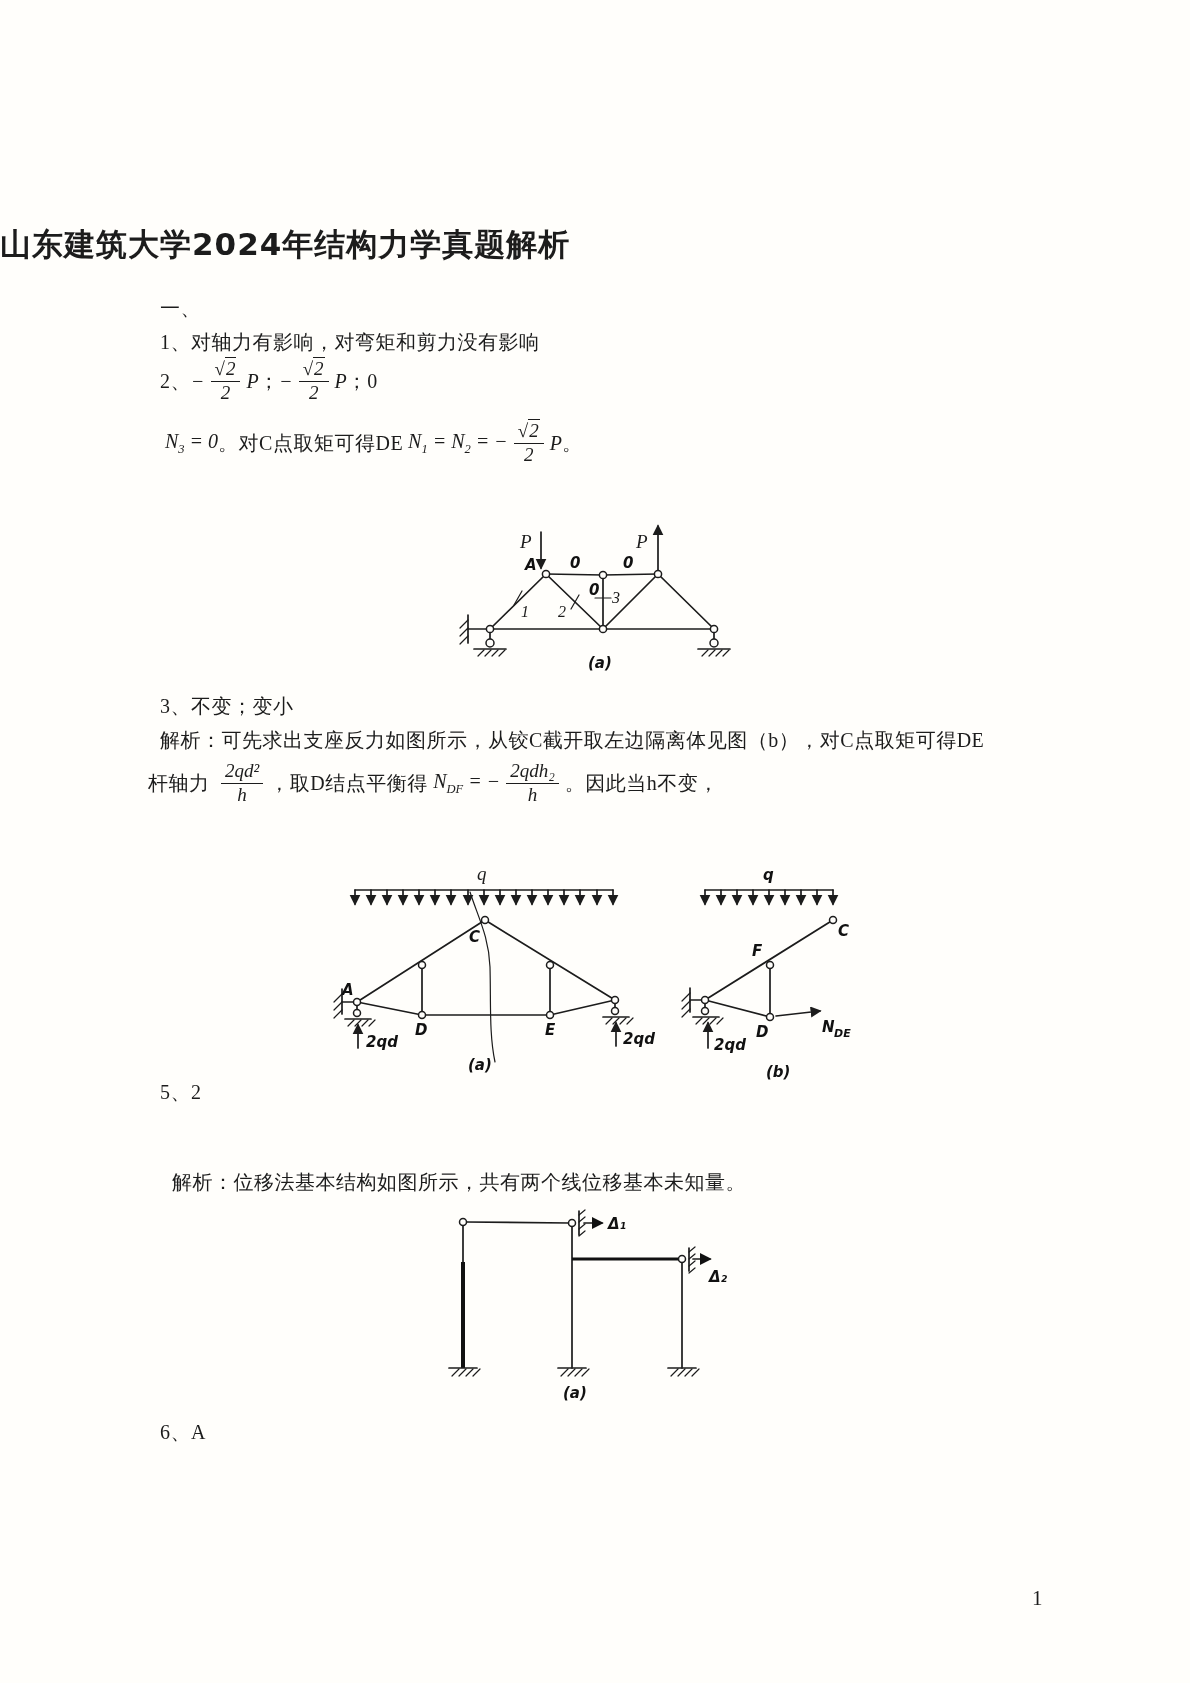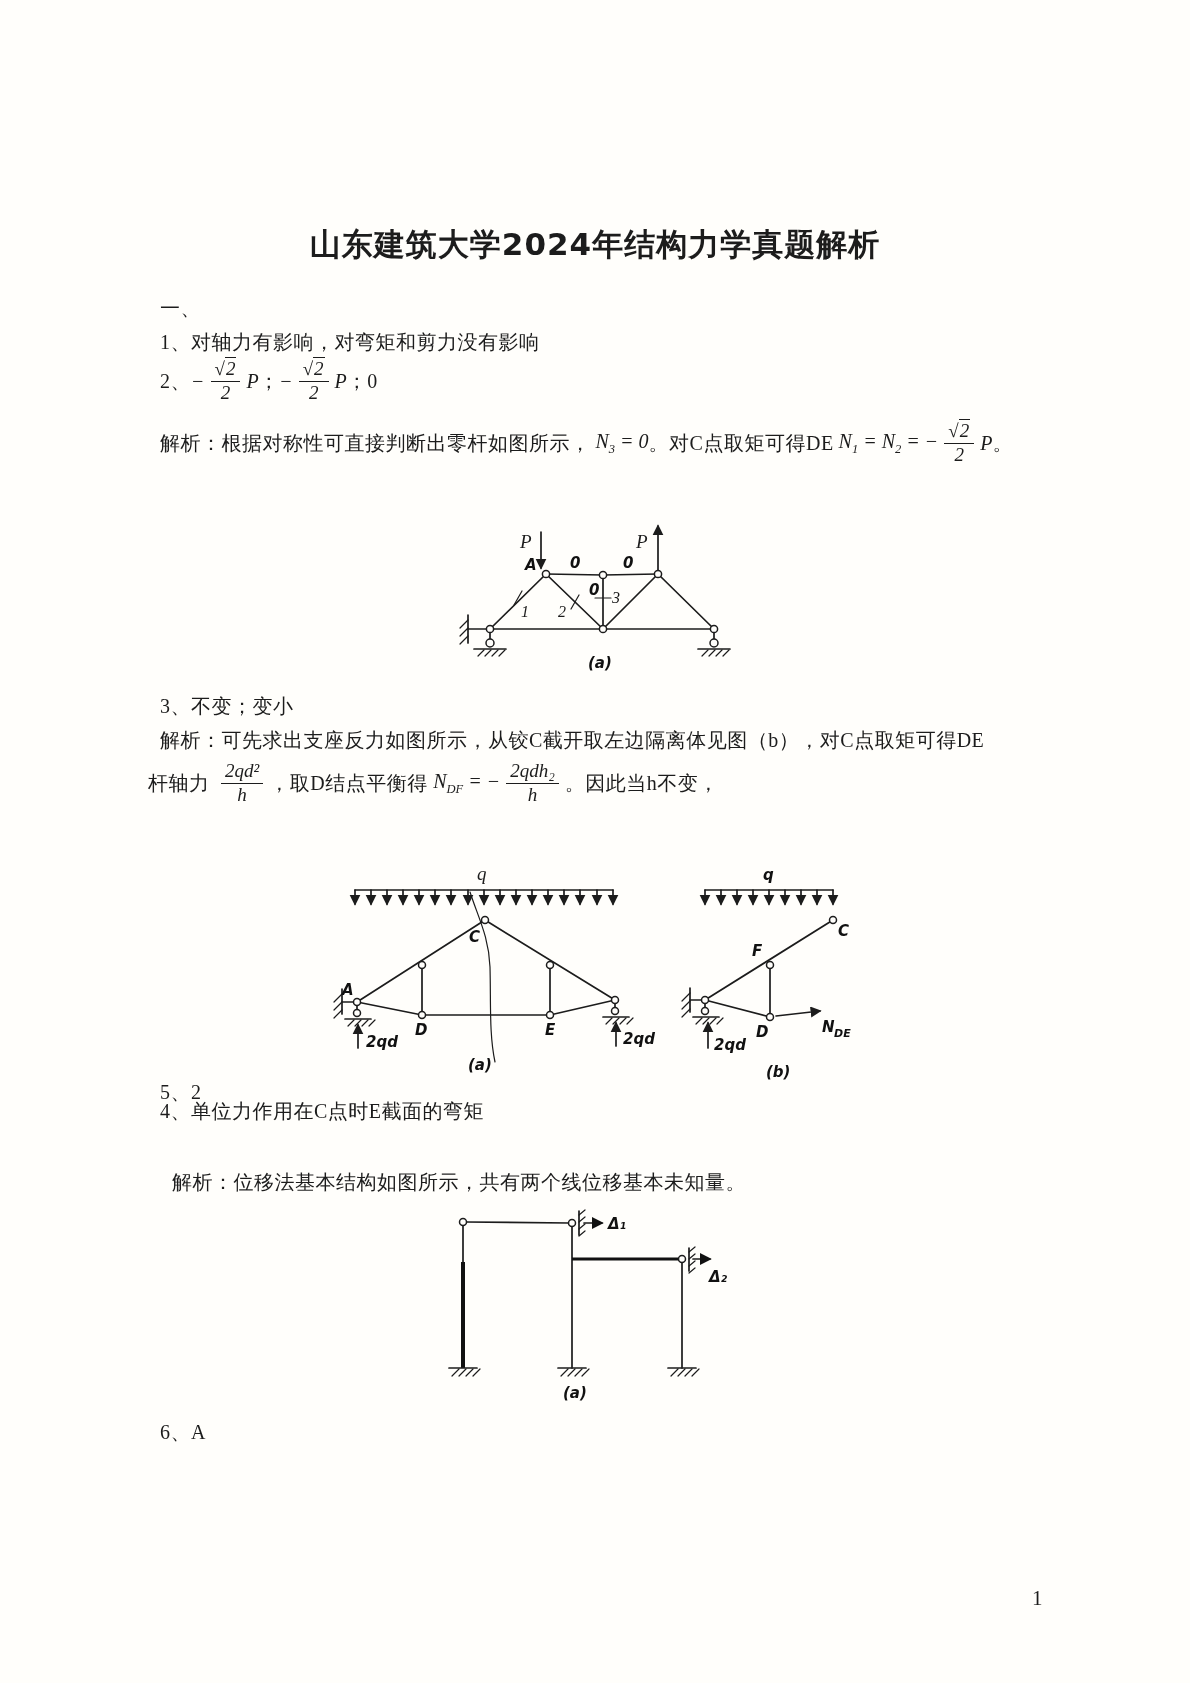--- a/index.html
+++ b/index.html
@@ -1,21 +1,21 @@
 <!DOCTYPE html>
 <html><head>
 <meta charset="utf-8">
 <style>
   *{margin:0;padding:0;box-sizing:border-box}
   html,body{width:1190px;height:1683px}
   body{background:#efece6;font-family:"Liberation Serif","DejaVu Serif",serif;color:#1c1c1c}
   .page{position:relative;width:1190px;height:1683px;background:#fffefb;overflow:hidden}
   .abs{position:absolute}
   .cjk{font-size:20px;letter-spacing:.5px;white-space:pre}
-  .title{width:100%;text-align:center;font-size:31px;font-weight:bold;font-family:"DejaVu Sans","Liberation Sans",sans-serif;letter-spacing:1px}
+  .title{width:100%;text-align:left;font-size:31px;font-weight:bold;font-family:"DejaVu Sans","Liberation Sans",sans-serif;letter-spacing:1px}
   .row{display:flex;align-items:center;white-space:pre}
   .it{font-style:italic}
   .seg{font-size:20px}
   sub{font-size:12.5px;font-style:italic}
   .frac{display:inline-flex;flex-direction:column;align-items:center;line-height:1.2;font-style:italic;font-size:19px;margin:0 6px;text-align:center}
   .frac .num{border-bottom:1.4px solid #1c1c1c;padding:0 4px}
   .frac .den{padding:0 4px}
   .radb{border-top:1.5px solid #1c1c1c;padding:0 1px}
   .pageno{font-size:21px}
   svg .m{stroke:#1c1c1c;stroke-width:1.7;fill:none;stroke-linecap:round}
@@ -52,21 +52,20 @@
     <span class="frac">
       <span class="num"><span>√</span><span class="radb">2</span></span>
       <span class="den">2</span>
     </span>
     <span class="seg it">P</span>
     <span class="seg cjk">；</span>
     <span class="seg">0</span>
   </div>
 
   <div class="abs row" style="top:420px;left:160px">
-    <span class="seg cjk">解析：根据对称性可直接判断出零杆如图所示，</span>
     <span class="seg it">&nbsp;<span>N</span><sub>3</sub><span> = 0</span></span>
     <span class="seg cjk">。对C点取矩可得DE</span>
     <span class="seg it">&nbsp;<span>N</span><sub>1</sub><span> = </span><span>N</span><sub>2</sub><span> = −</span></span>
     <span class="frac">
       <span class="num"><span>√</span><span class="radb">2</span></span>
       <span class="den">2</span>
     </span>
     <span class="seg it">P</span>
     <span class="seg cjk">。</span>
   </div>
@@ -283,21 +282,20 @@
 
     <text class="hw" x="518" y="74">C</text>
     <text class="hw" x="432" y="94">F</text>
     <text class="hw" x="436" y="175">D</text>
     <text class="hw" x="394" y="188">2qd</text>
     <text class="hw" x="502" y="170">N</text>
     <text class="hw-s" x="514" y="175">DE</text>
     <text class="hw" x="446" y="215">(b)</text>
   </svg>
 
-  <div class="abs cjk" style="top:1098px;left:160px">4、单位力作用在C点时E截面的弯矩</div>
   <div class="abs cjk" style="top:1079px;left:160px">5、2</div>
   <div class="abs cjk" style="top:1169px;left:172px">解析：位移法基本结构如图所示，共有两个线位移基本未知量。</div>
 
   <svg class="abs" style="top:1202px;left:425px" width="320" height="205" viewBox="0 0 320 205">
     <defs>
       <marker id="ah3" viewBox="0 0 10 10" refX="8.5" refY="5" markerWidth="7" markerHeight="7" orient="auto-start-reverse">
           <path d="M0,0 L10,5 L0,10 z" fill="#111"></path>
         </marker>
     </defs>
 

